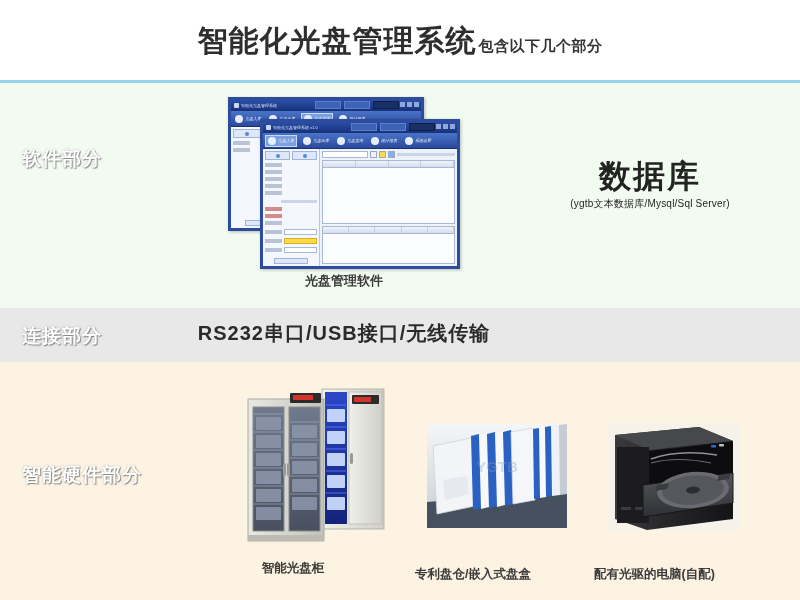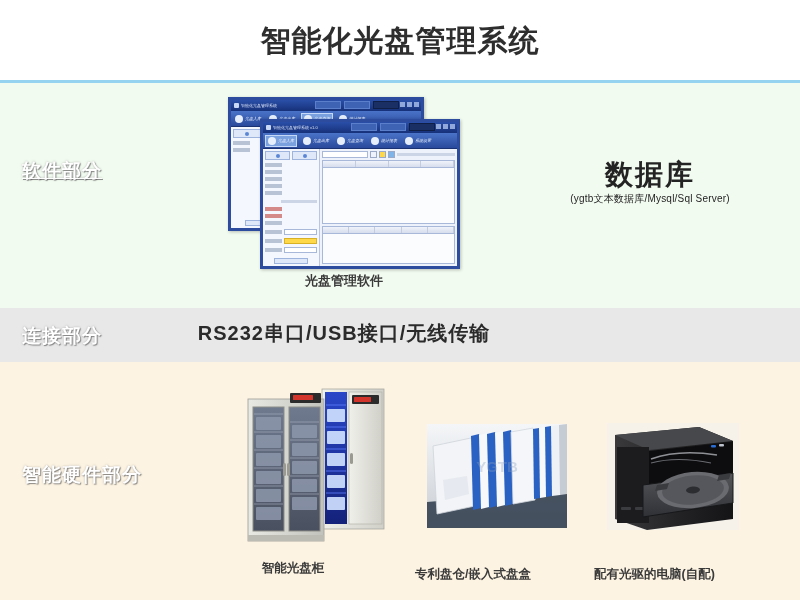--- a/index.html
+++ b/index.html
@@ -36,21 +36,21 @@
   .band-software  { top: 83px;  height: 225px; background: #f2fbf0; }
   .band-connect   { top: 308px; height: 54px;  background: #e8e8e8; }
   .band-hardware  { top: 362px; height: 238px; background: #fdf3e2; }
 
   .band-label {
     position: absolute; left: 22px;
     font-size: 19px; font-weight: bold; color: #ffffff;
     text-shadow: 1px 1px 1px rgba(90,90,90,0.65), 0 0 2px rgba(120,120,120,0.5);
     letter-spacing: 1px; white-space: nowrap;
   }
-  .label-software { top: 158px; text-decoration: underline; }
+  .label-software { top: 146px; }
   .label-connect  { top: 323px; }
   .label-hardware { top: 462px; }
 
   
   .sw-stack {
     position: absolute; left: 228px; top: 97px; width: 232px; height: 172px;
   }
   .sw-window {
     position: absolute; background: #ffffff;
     border: 3px solid #2e4c9e;
@@ -141,21 +141,21 @@
   .sw-caption {
     position: absolute; left: 228px; top: 272px; width: 232px;
     text-align: center; font-size: 13px; font-weight: bold; color: #3a3a3a;
   }
 
   
   .db-block {
     position: absolute; left: 520px; top: 160px; width: 260px; text-align: center;
   }
   .db-title {
-    font-size: 28px; font-weight: bold; color: #232323; letter-spacing: 2px;
+    font-size: 32px; font-weight: bold; color: #232323; letter-spacing: 2px;
     line-height: 1.05;
   }
   .db-sub {
     font-size: 10px; font-weight: normal; color: #1f1f1f; margin-top: 3px;
     letter-spacing: 0.2px; white-space: nowrap;
   }
 
   
   .connect-text {
     position: absolute; left: 0; top: 320px; width: 688px; text-align: center;
@@ -179,20 +179,21 @@
   .hw-pc-cap { left: 557px; top: 566px; width: 195px; }
 
   svg { display: block; }
 </style>
 </head>
 <body>
 
 <div class="header">
   <div class="header-inner">
     <span class="title-main">智能化光盘管理系统</span>
+    <span class="title-sub">包含以下几个部分</span>
   </div>
 </div>
 <div class="header-rule"></div>
 
 <div class="band band-software"></div>
 <div class="band-label label-software">软件部分</div>
 
 <div class="sw-stack">
 
   <div class="sw-window sw-win-back">

